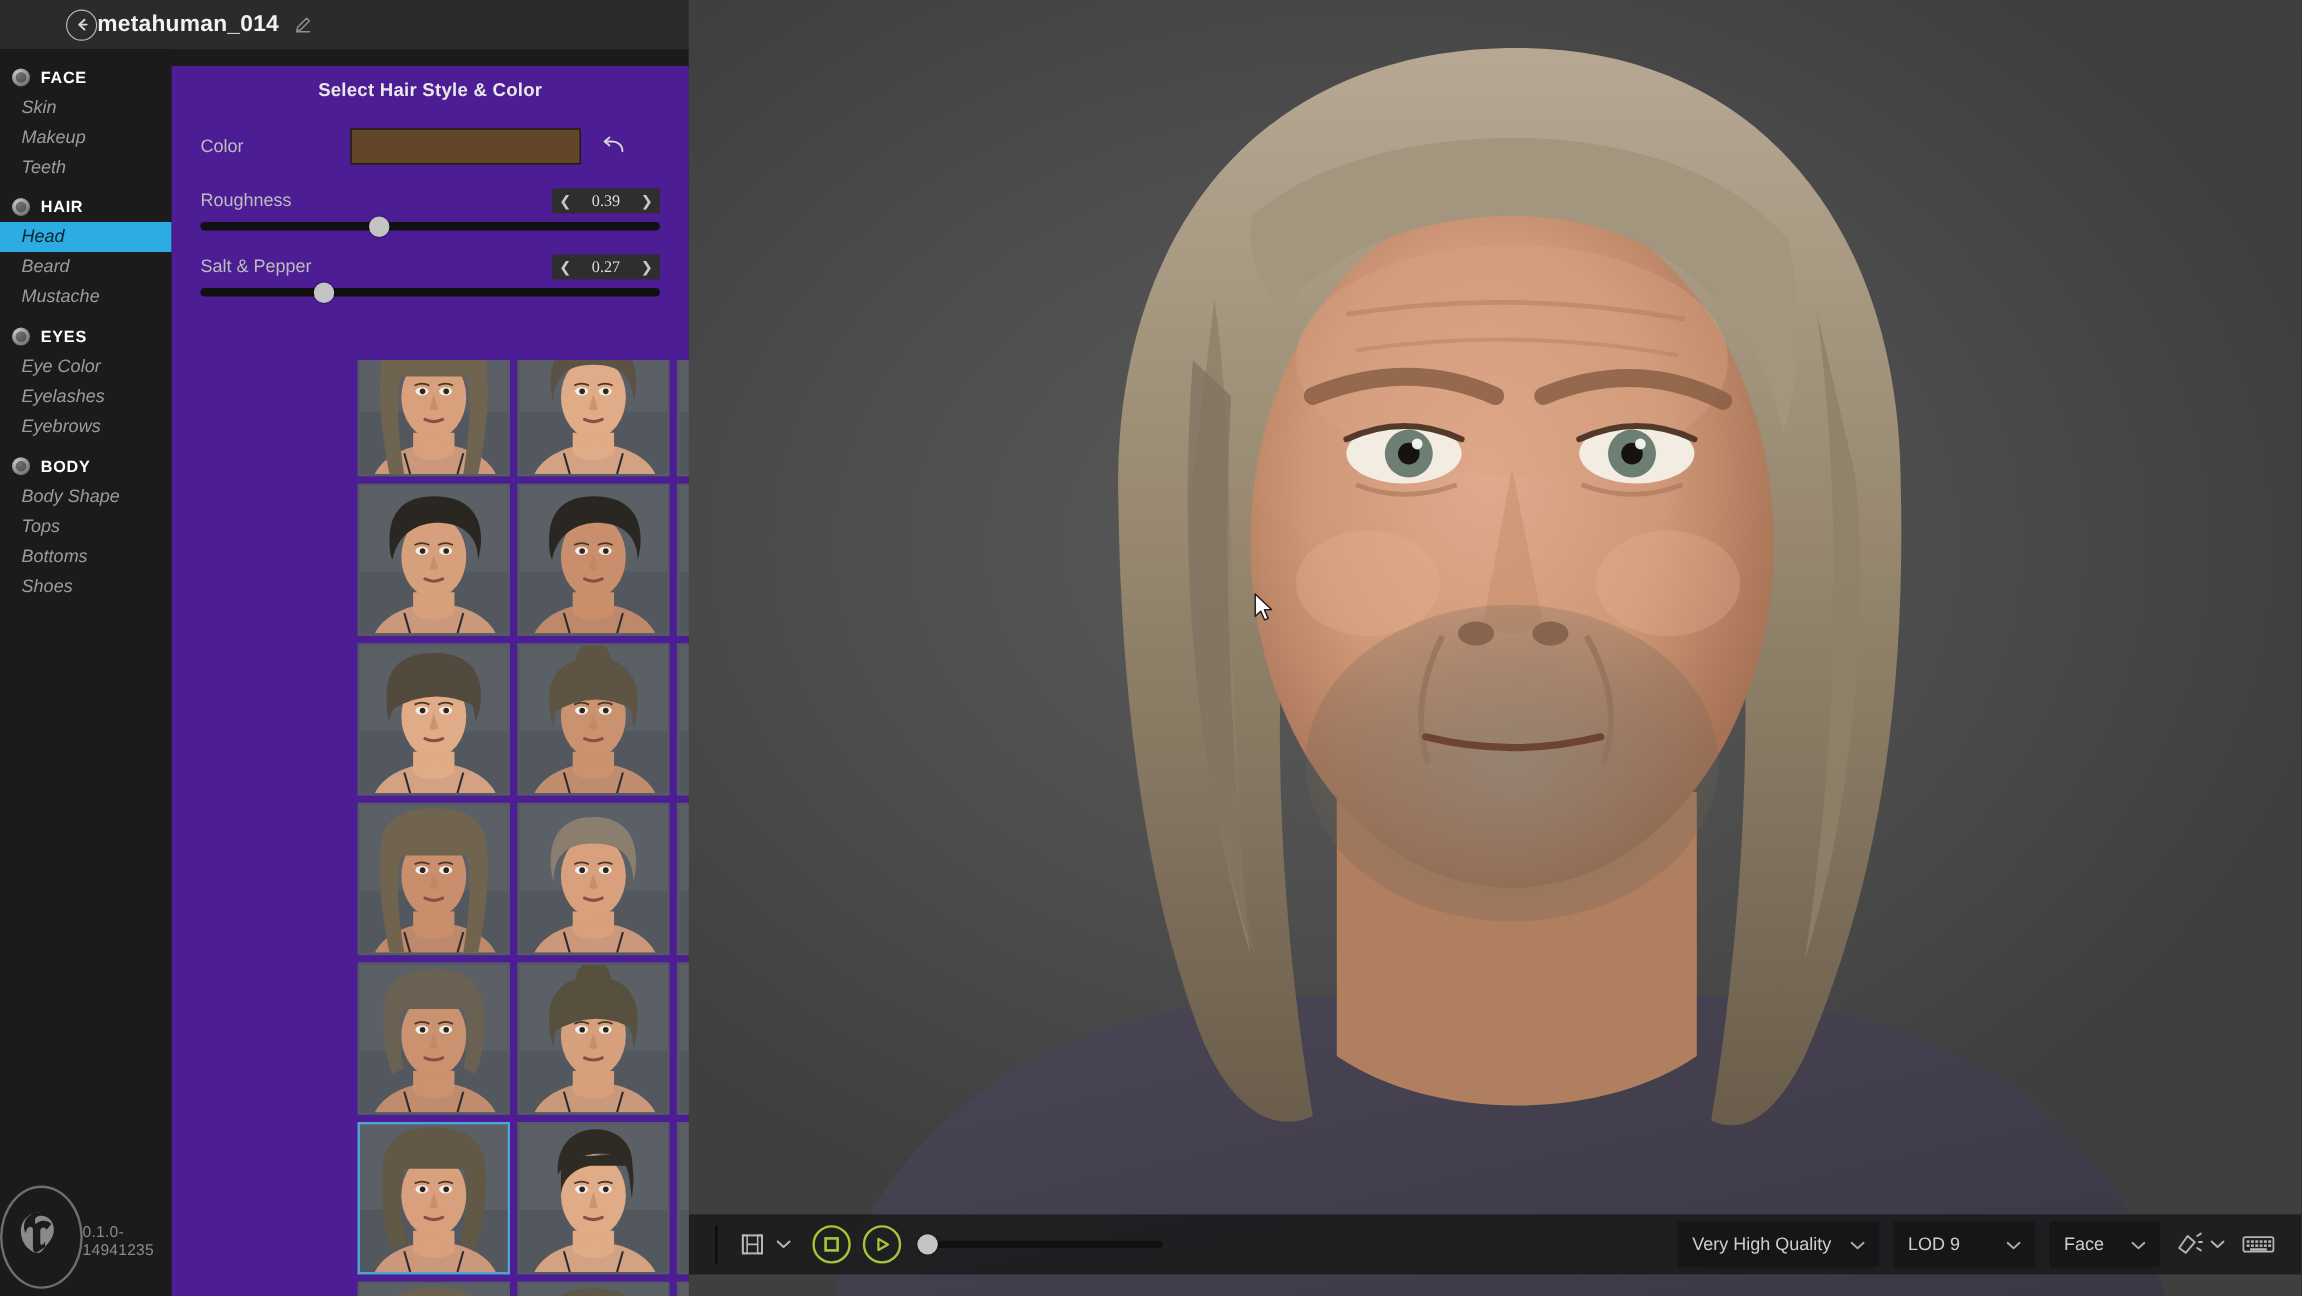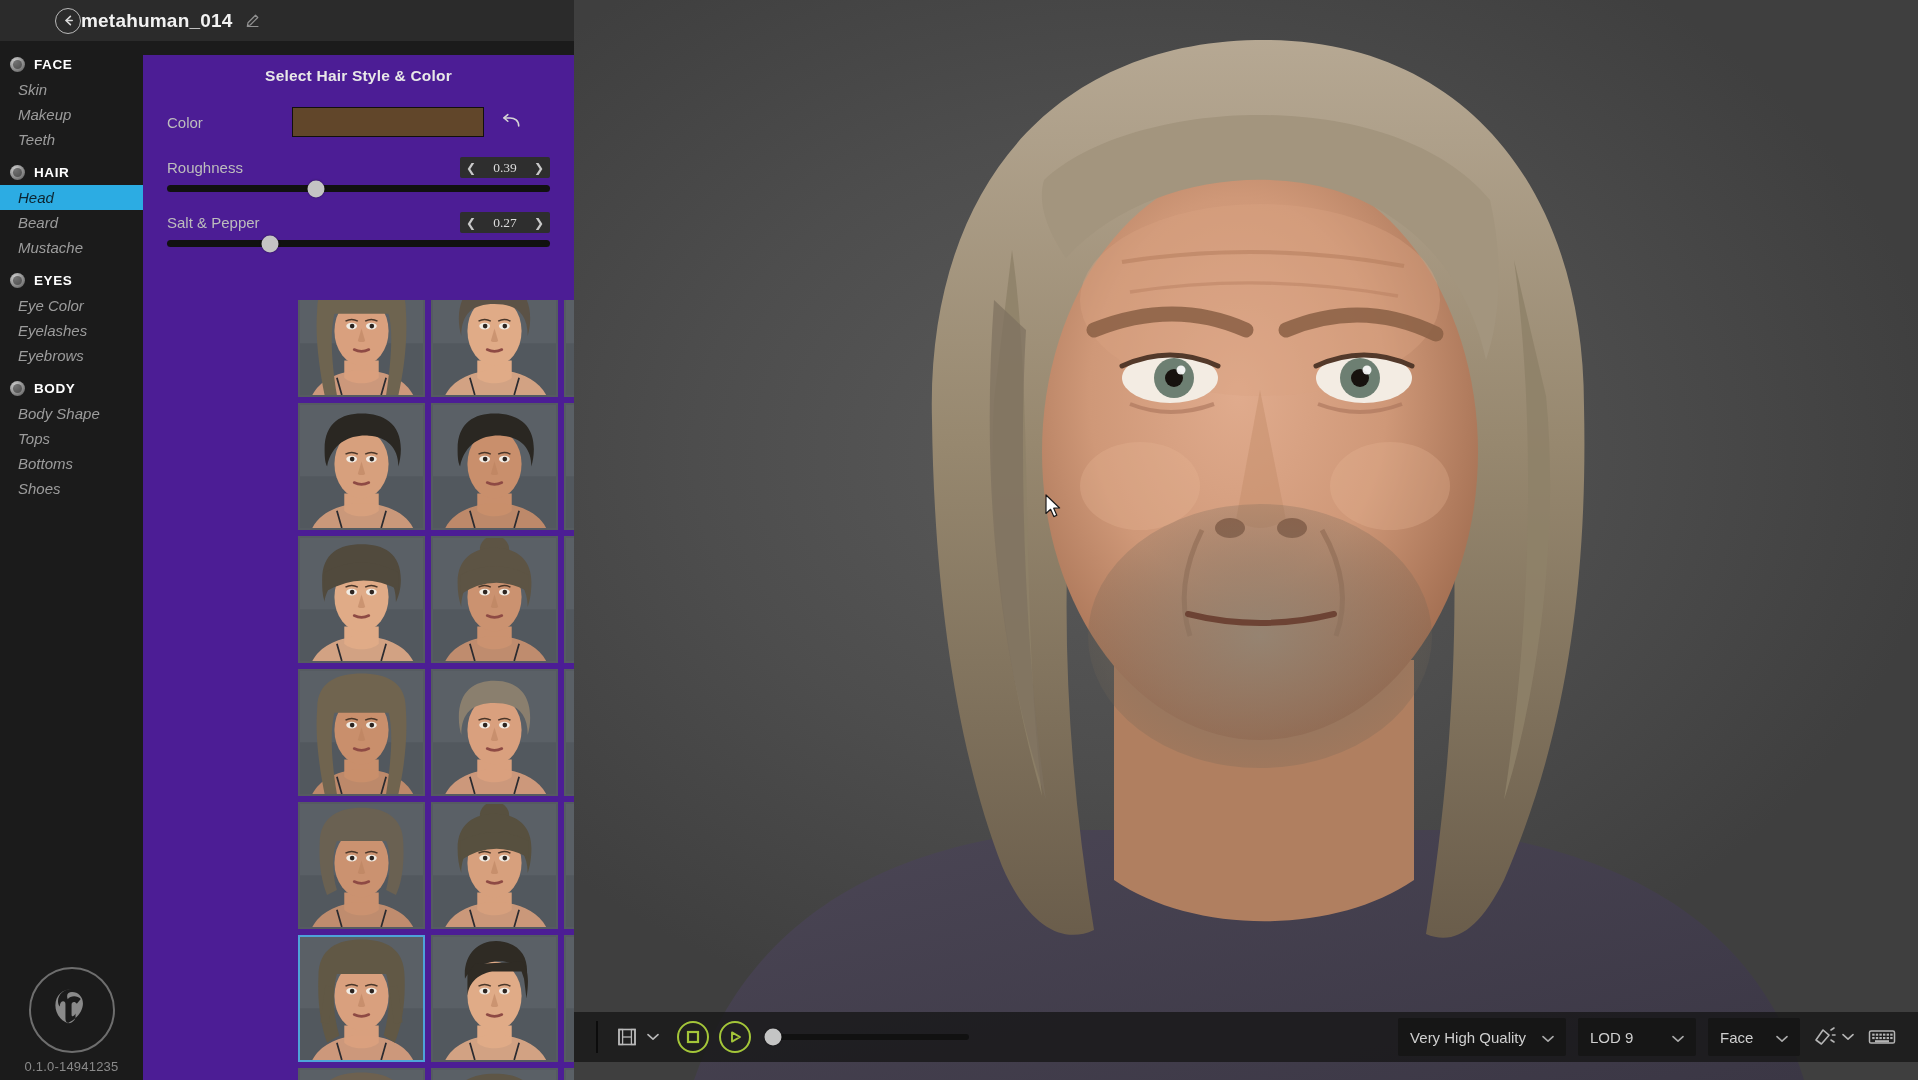--- a/index.html
+++ b/index.html
@@ -59,21 +59,21 @@
     font-style:italic;
   }
   .nav-item.active {
     background:#2cace3; color:#0c2430; font-weight:normal;
     padding-left:18px; margin-right:0;
   }
 
   
   .ue-logo-wrap {
     position:absolute; left:0; bottom:6px; width:143px;
-    display:flex; flex-direction:column; align-items:center;
+    display:flex; flex-direction:row; align-items:center;
   }
   .ue-logo {
     width:86px; height:86px; border-radius:50%;
     border:2px solid #6e6e6e; display:flex; align-items:center;
     justify-content:center; color:#8a8a8a;
   }
   .ue-version { margin-top:6px; color:#8a8a8a; font-size:13px; letter-spacing:.2px; }
 
   
   .midpanel {

